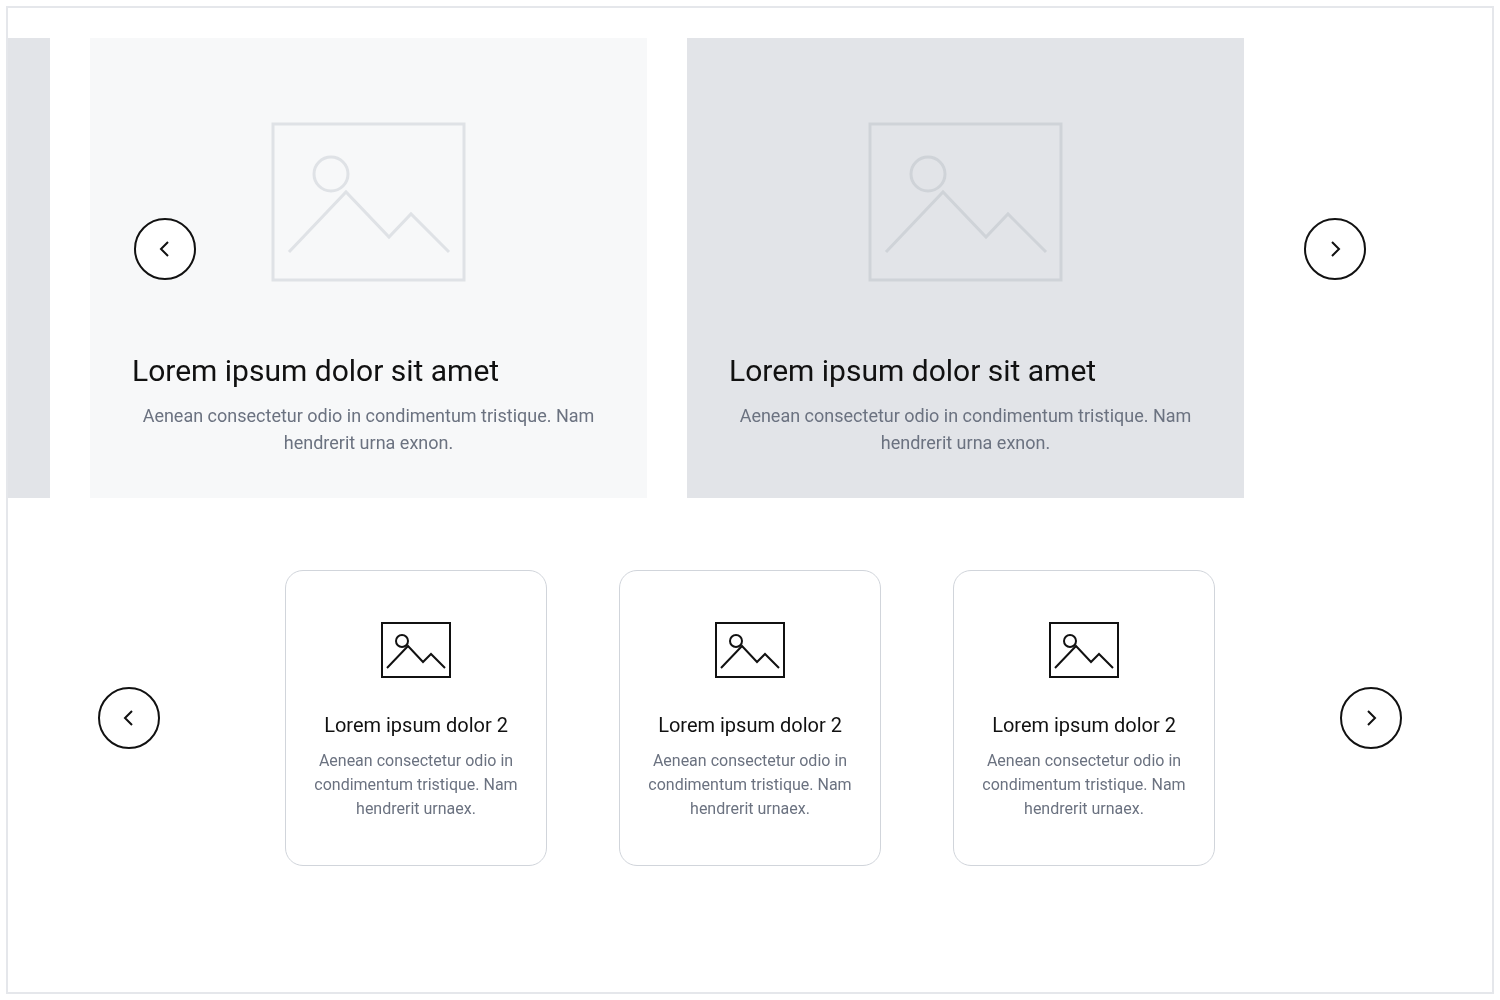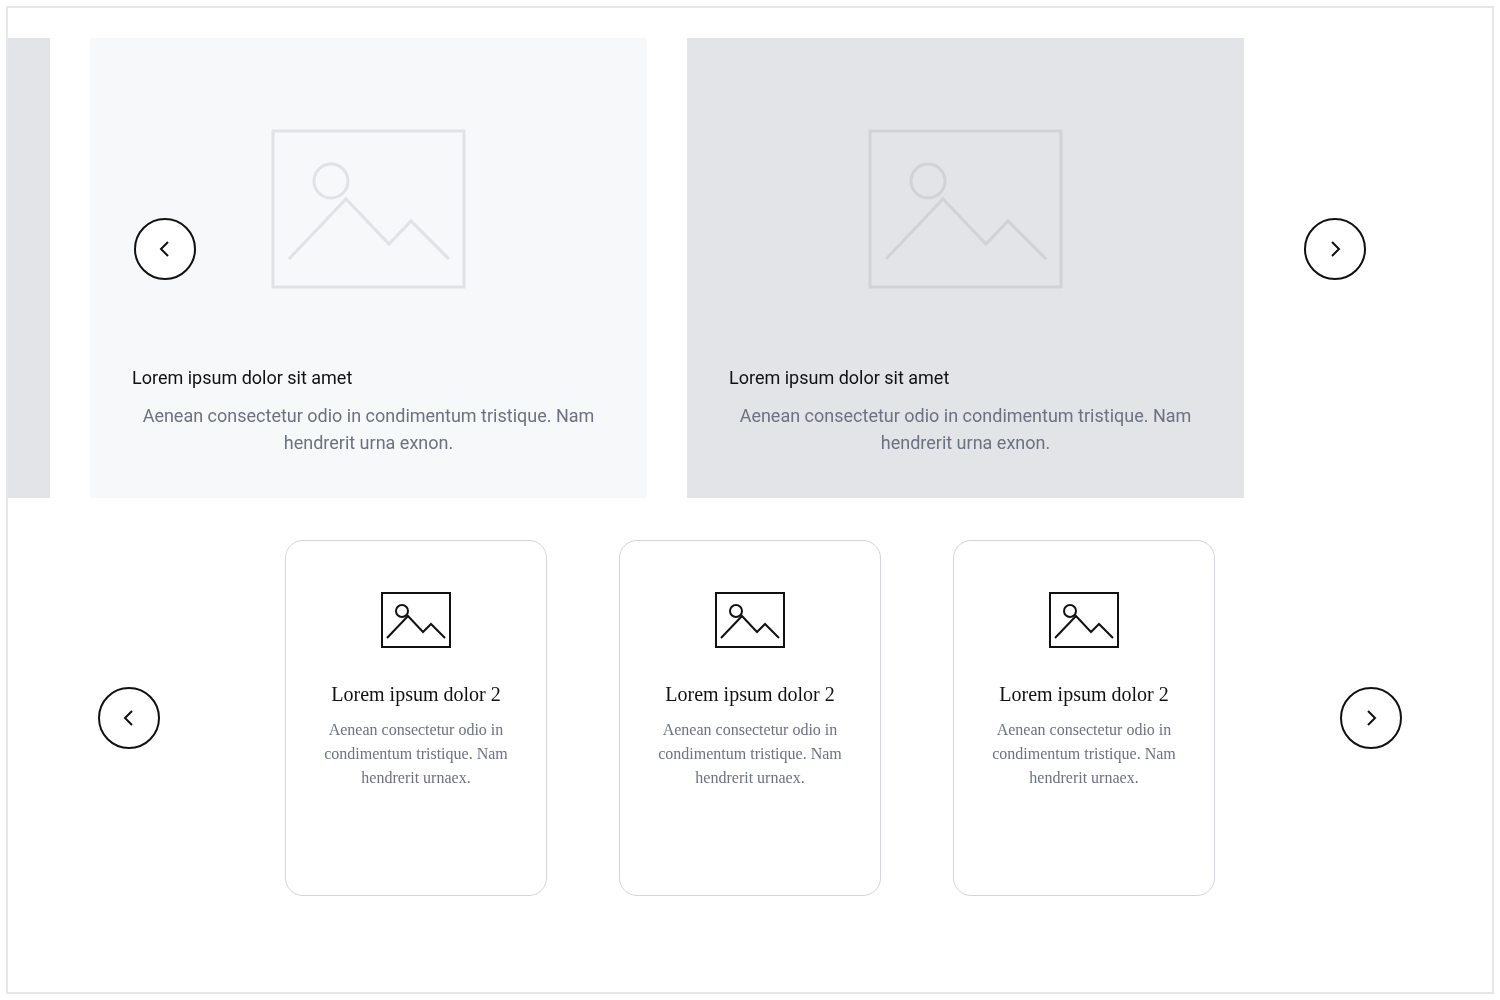--- a/index.html
+++ b/index.html
@@ -45,21 +45,21 @@
   }
   .top-card.dim { background: #e2e4e8; }
   .top-image-area {
     flex: 1;
     display: flex;
     align-items: center;
     justify-content: center;
     margin-bottom: 30px;
   }
   .top-card-title {
-    font-size: 18px;
+    font-size: 30px;
     font-weight: 400;
     color: #111;
     margin-bottom: 14px;
   }
   .top-card-body {
     font-size: 18px;
     line-height: 1.5;
     color: #6b7280;
     text-align: center;
   }
@@ -106,30 +106,29 @@
   }
   .bot-track {
     flex: 1;
     display: flex;
     justify-content: center;
     gap: 72px;
     padding: 0 50px;
   }
   .bot-card {
     flex: 0 0 262px;
-    height: 356px;
+    height: 296px;
     border: 1px solid #d1d5db;
     border-radius: 18px;
     background: #fff;
     display: flex;
     flex-direction: column;
     align-items: center;
     text-align: center;
     padding: 34px 28px 28px;
-    font-family: Liberation Serif, serif;
   }
   .bot-icon-area {
     height: 90px;
     display: flex;
     align-items: center;
     justify-content: center;
     margin-bottom: 18px;
   }
   .bot-card-title {
     font-size: 20px;

